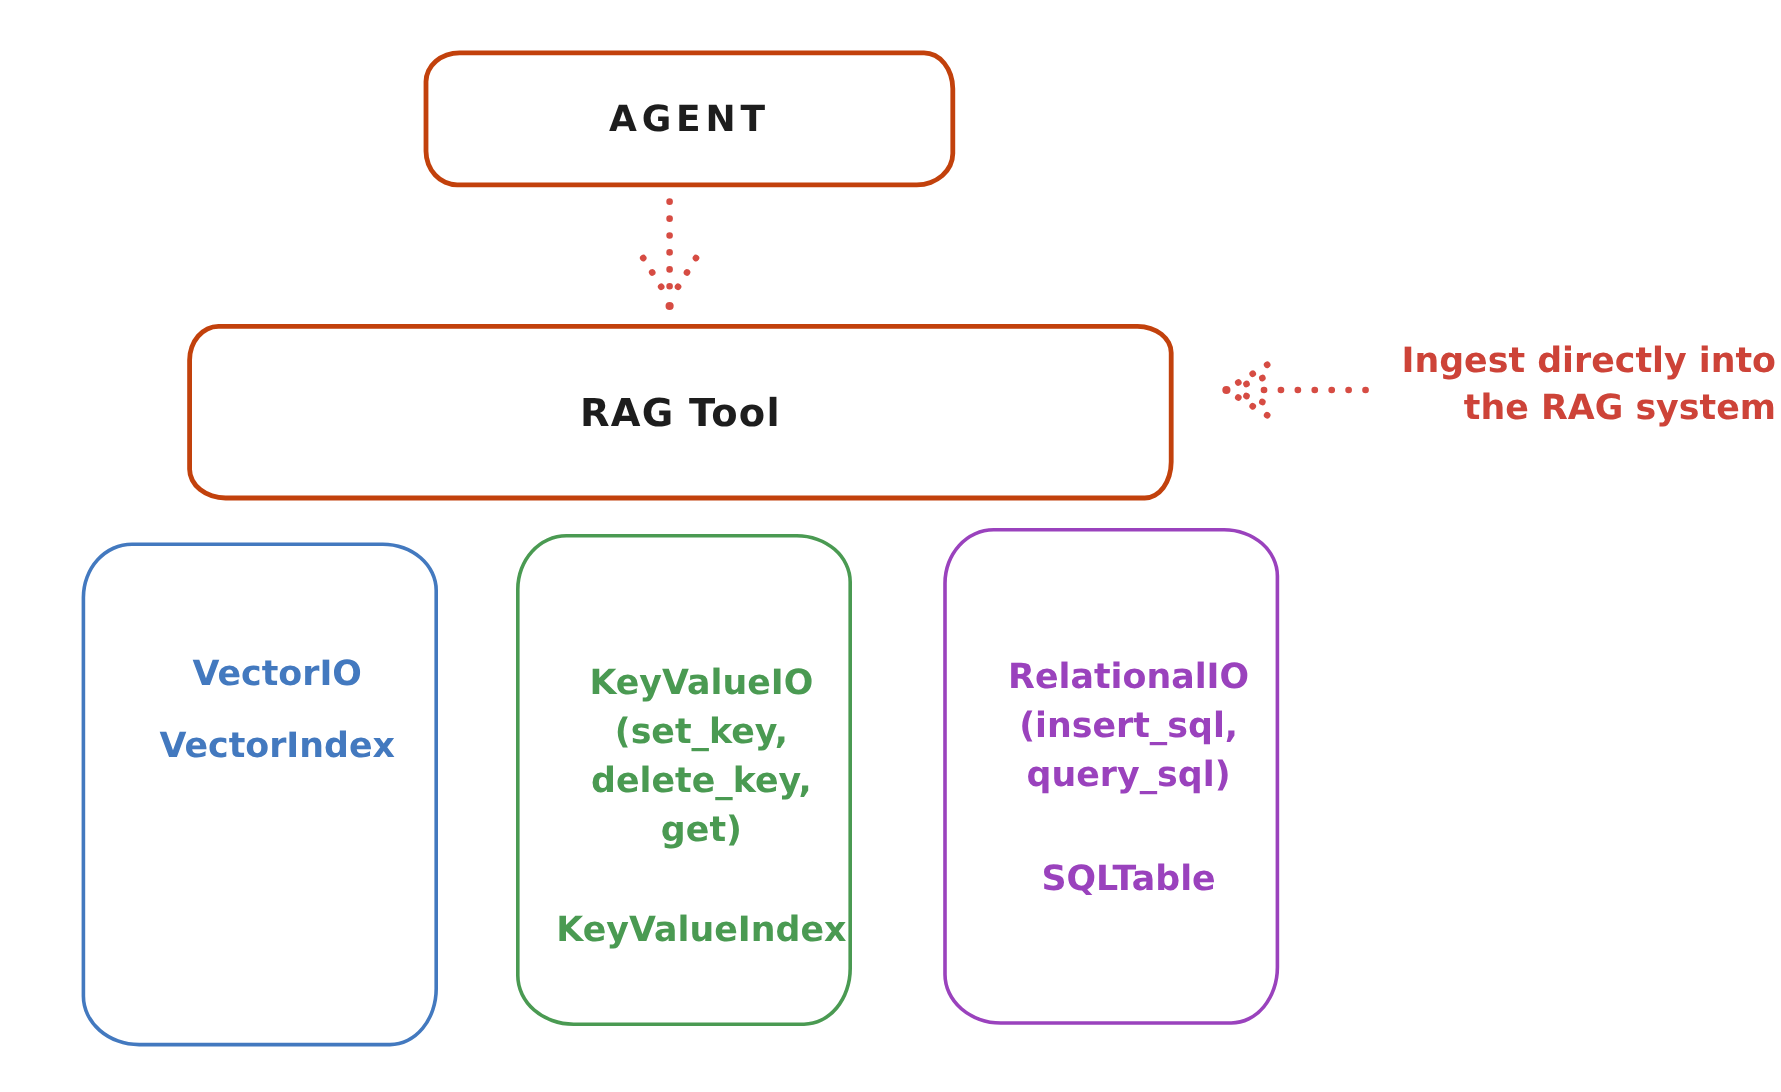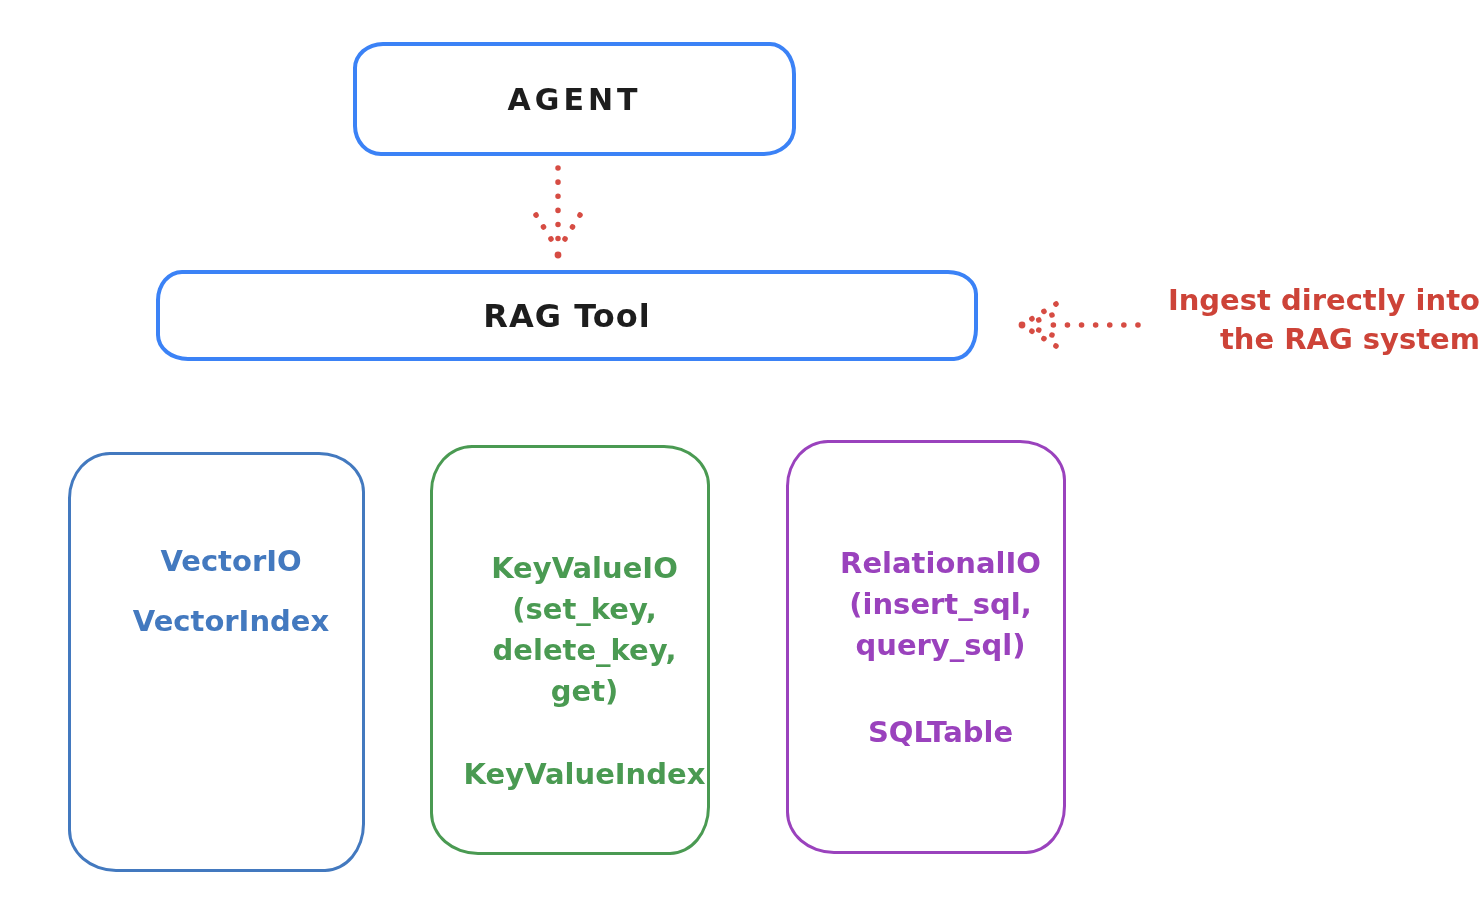--- a/index.html
+++ b/index.html
@@ -9,35 +9,35 @@
     height: 910px;
     background: #ffffff;
     overflow: hidden;
     font-family: "DejaVu Sans", sans-serif;
   }
 
   
   .box {
     position: absolute;
     box-sizing: border-box;
-    border: 4px solid #3b82f6;
+    border: 4px solid #c2410c;
     background: #ffffff;
     display: flex;
     align-items: center;
     justify-content: center;
   }
   .agent-box {
     left: 353px; top: 42px; width: 443px; height: 114px;
     border-radius: 30px 26px 32px 28px / 26px 32px 28px 30px;
   }
   .agent-box .label {
     font-size: 30px; font-weight: 700; letter-spacing: 4px; color: #1d1d1d;
   }
   .rag-box {
-    left: 156px; top: 270px; width: 822px; height: 91px;
+    left: 156px; top: 270px; width: 822px; height: 147px;
     border-radius: 26px 30px 24px 32px / 30px 24px 32px 26px;
   }
   .rag-box .label {
     font-size: 32px; font-weight: 600; letter-spacing: 1px; color: #1d1d1d;
   }
 
   
   .backend {
     position: absolute;
     box-sizing: border-box;

